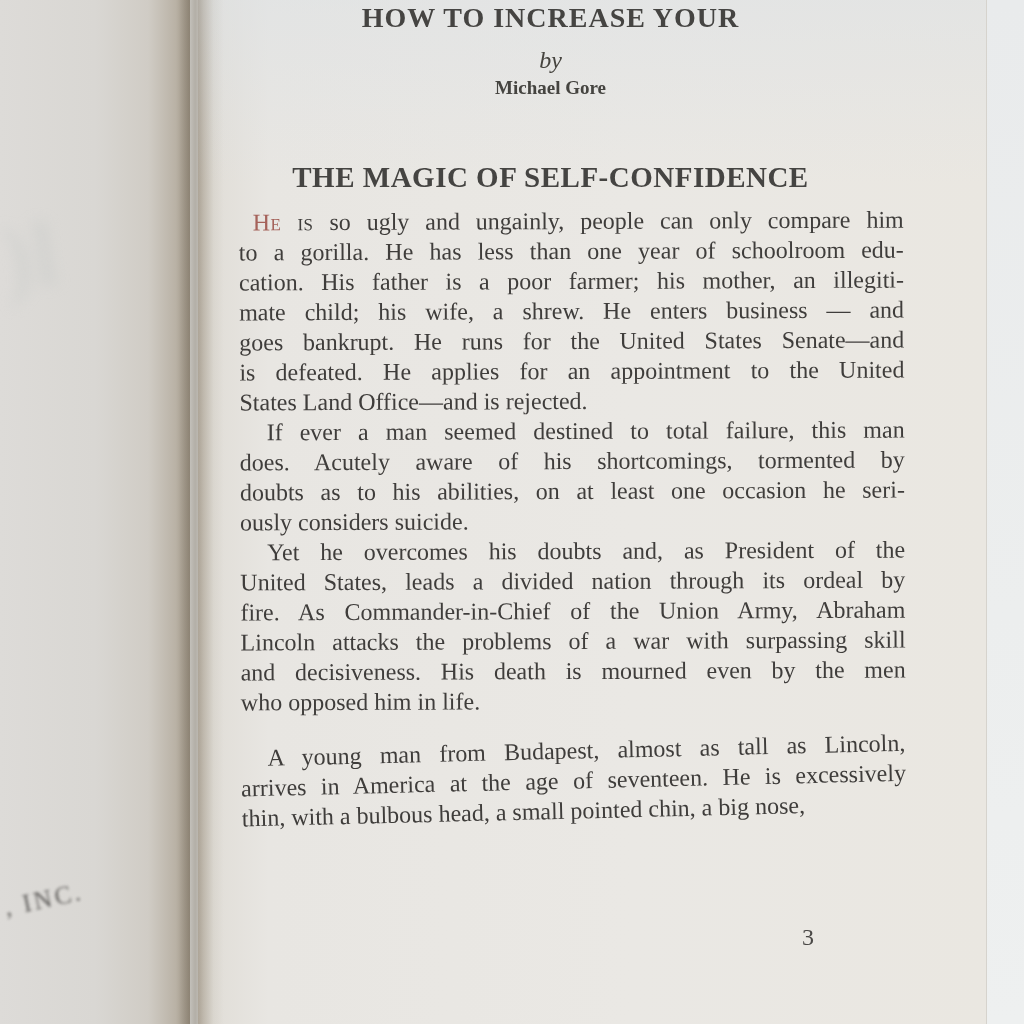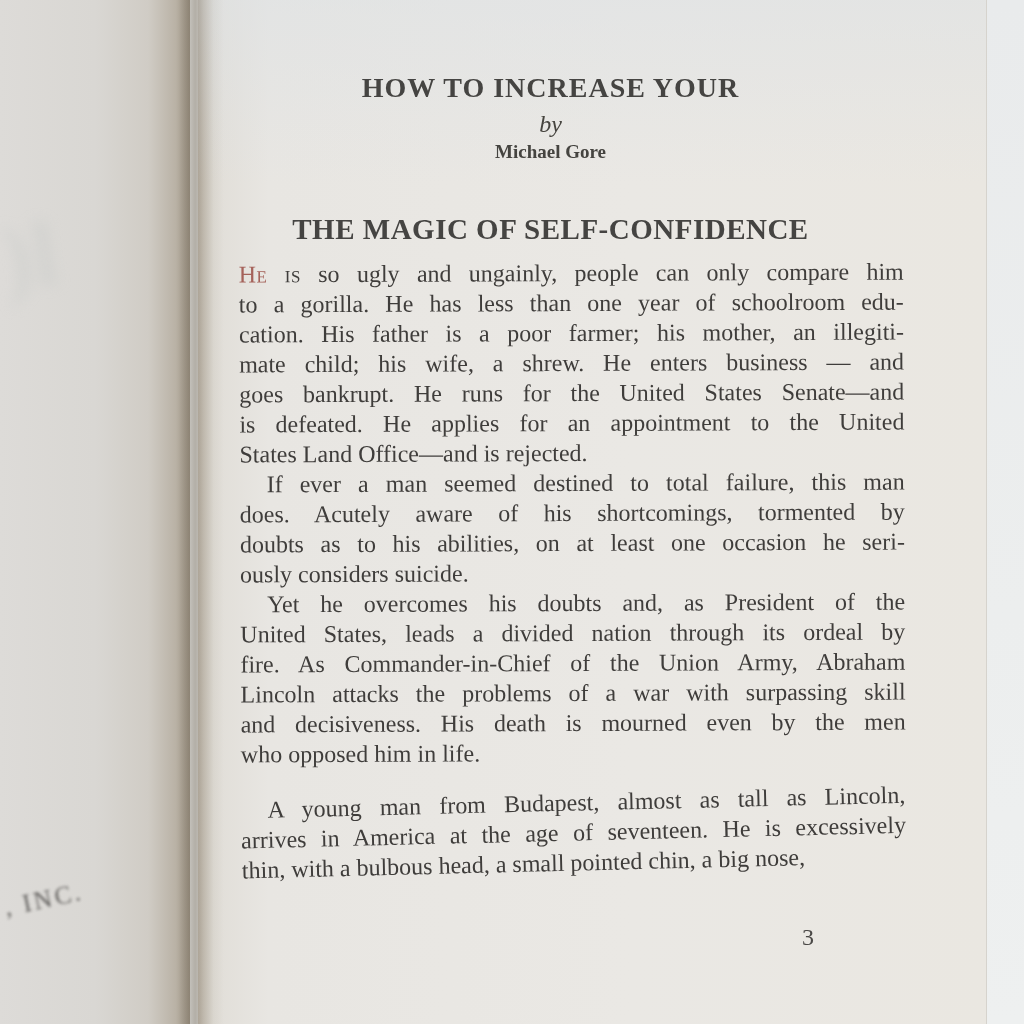--- a/index.html
+++ b/index.html
@@ -39,39 +39,39 @@
   .right-page{
     position:absolute;left:198px;top:0;width:788px;height:1024px;
     background:
       linear-gradient(180deg,rgba(222,226,229,.55) 0%,rgba(0,0,0,0) 18%),
       linear-gradient(90deg,#d3cdc3 0%,#e1ded8 2%,#e8e6e2 9%,#eae8e4 55%,#eae7e1 100%);
     border-right:1px solid #d6d3cd;
     box-shadow:3px 0 4px rgba(90,85,75,.12);
   }
   .content{position:absolute;left:42px;top:0;width:665px;height:1024px;color:#3f3d3b;}
 
-  .title-block{padding-top:70px;text-align:center;transform:translateX(-22px);}
+  .title-block{text-align:center;transform:translateX(-22px);}
   .title-line{font-size:28px;line-height:35px;font-weight:bold;letter-spacing:1px;color:#454442;}
-  .byline{font-size:24px;line-height:27px;margin-top:6px;font-style:italic;color:#46443f;}
+  .byline{font-size:24px;line-height:27px;margin-top:12px;font-style:italic;color:#46443f;}
   .author{font-size:19px;line-height:27px;font-weight:bold;color:#454440;}
 
   .chapter-heading{
-    margin-top:48px;text-align:center;transform:translateX(-22px);
+    margin-top:60px;text-align:center;transform:translateX(-22px);
     font-size:29px;line-height:32px;font-weight:bold;letter-spacing:.5px;color:#454442;
   }
 
   .body-block{margin-top:13px;font-size:24px;line-height:30px;transform:rotate(-.25deg);}
   .para{margin:0;padding:0;}
   .para.gap{margin-top:26px;}
   .para.tilt{transform:rotate(-1.1deg);transform-origin:0 50%;}
   .line{display:block;text-align:justify;text-align-last:justify;white-space:normal;}
   .line.last{text-align-last:left;}
   .line.indent{text-indent:27px;}
   .sc{font-variant:small-caps;letter-spacing:.5px;}
-  .accent{color:#a5625a;}
+  .accent{color:#a5625a;margin-left:14px;}
 
   .page-number{position:absolute;left:548px;top:924px;font-size:24px;color:#4a4846;width:40px;text-align:center;}
 
   
   .bg-strip{position:absolute;right:0;top:0;width:37px;height:1024px;background:linear-gradient(180deg,#e9ebec 0%,#eceeee 60%,#eef0f0 100%);}
 </style>
 </head>
 <body>
 
 <div class="photo">

